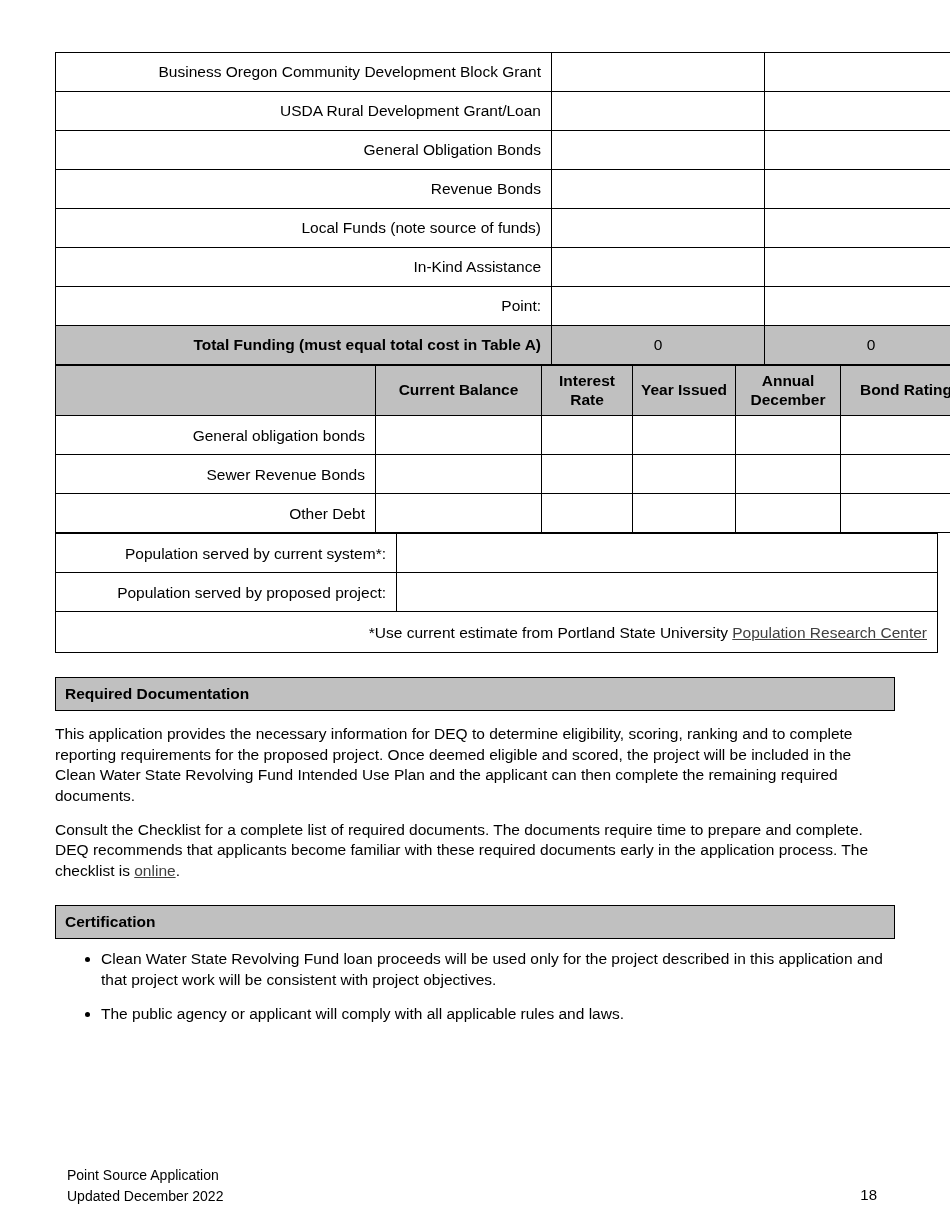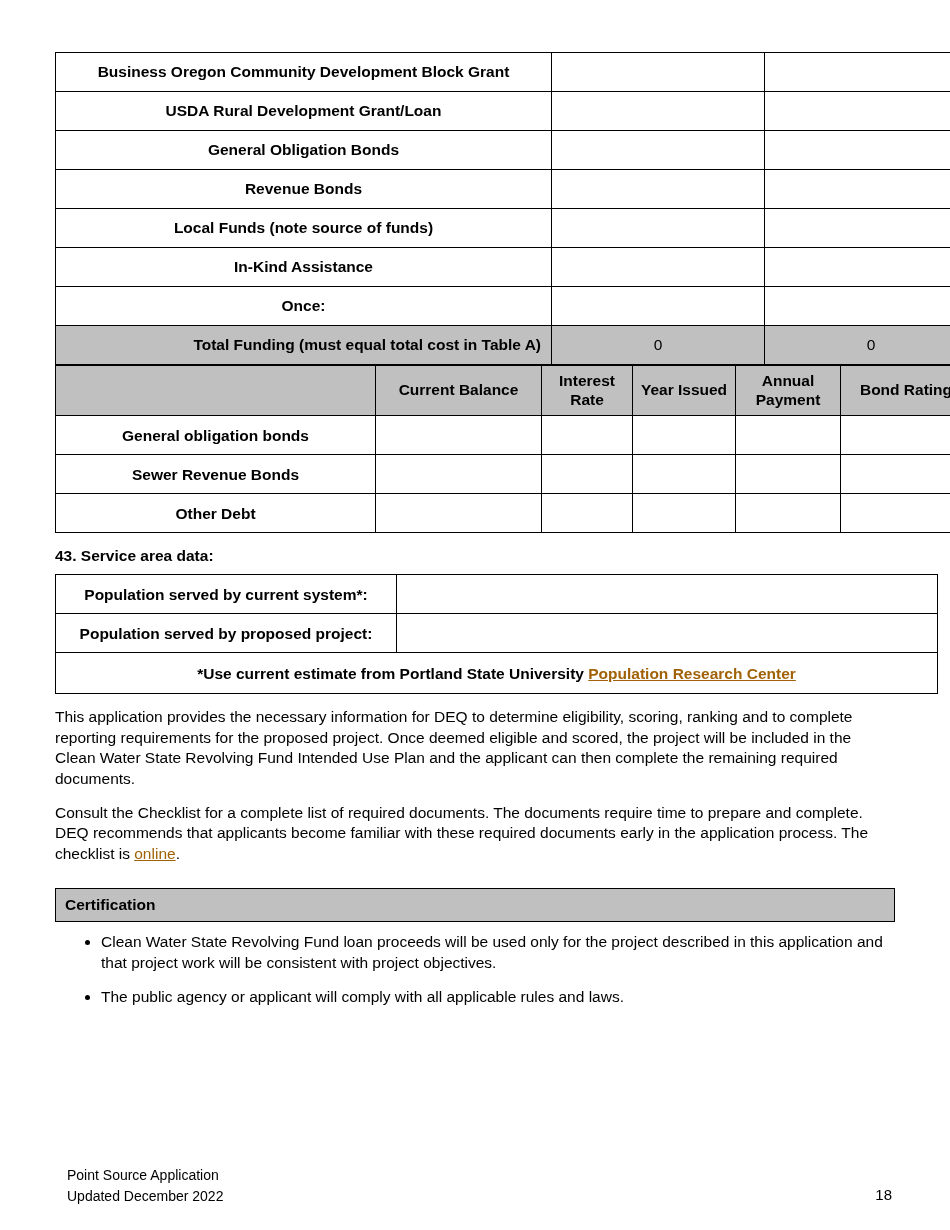--- a/index.html
+++ b/index.html
@@ -25,22 +25,22 @@
 
   
   table {
     border-collapse: collapse;
     width: 840px;
     table-layout: fixed;
   }
   td, th {
     border: 1px solid #000000;
     font-size: 15.5px;
-    font-weight: bold;
-    text-align: center;
+    font-weight: normal;
+    text-align: right;
     vertical-align: middle;
     padding: 8px 10px;
     line-height: 1.25;
   }
 
   
   .funding-table td {
     height: 22px;
   }
   .funding-table .label-col { width: 475px; }
@@ -81,21 +81,21 @@
   .debt-table .c4 { width: 92px; }
   .debt-table .c5 { width: 118px; }
 
   
   .service-table .s0 { width: 320px; }
   .service-table .s1 { width: 520px; }
   .service-table td { height: 22px; }
   .service-table .note-cell { padding: 9px 10px; }
 
   a.link {
-    color: #a16207;
+    color: #404040;
     text-decoration: underline;
   }
 
   
   .section-bar {
     background: #c0c0c0;
     border: 1px solid #000000;
     width: 840px;
     box-sizing: border-box;
     font-size: 15.5px;
@@ -131,21 +131,21 @@
     font-size: 14px;
   }
   .footer .f-left {
     position: absolute;
     left: 12px;
     bottom: 0;
     line-height: 1.45;
   }
   .footer .f-right {
     position: absolute;
-    right: 3px;
+    right: 18px;
     bottom: 3px;
     font-size: 15px;
   }
 </style>
 </head>
 <body>
 
 <div class="page">
 
   <table class="funding-table">
@@ -174,41 +174,41 @@
         <td class="label-col">Local Funds (note source of funds)</td>
         <td class="amt-col"></td>
         <td class="amt-col"></td>
       </tr>
       <tr>
         <td class="label-col">In-Kind Assistance</td>
         <td class="amt-col"></td>
         <td class="amt-col"></td>
       </tr>
       <tr>
-        <td class="label-col">Once:</td>
+        <td class="label-col">Point:</td>
         <td class="amt-col"></td>
         <td class="amt-col"></td>
       </tr>
       <tr class="total-row">
         <td class="label-col">Total Funding (must equal total cost in Table A)</td>
         <td class="amt-col amt">0</td>
         <td class="amt-col amt">0</td>
       </tr>
     </tbody>
   </table>
 
 
   <table class="debt-table">
     <thead>
       <tr>
         <th class="c0"></th>
         <th class="c1">Current Balance</th>
         <th class="c2">Interest Rate</th>
         <th class="c3">Year Issued</th>
-        <th class="c4">Annual Payment</th>
+        <th class="c4">Annual December</th>
         <th class="c5">Bond Rating</th>
       </tr>
     </thead>
     <tbody>
       <tr>
         <td class="c0">General obligation bonds</td>
         <td class="c1"></td>
         <td class="c2"></td>
         <td class="c3"></td>
         <td class="c4"></td>
@@ -226,38 +226,38 @@
         <td class="c0">Other Debt</td>
         <td class="c1"></td>
         <td class="c2"></td>
         <td class="c3"></td>
         <td class="c4"></td>
         <td class="c5"></td>
       </tr>
     </tbody>
   </table>
 
-  <div class="q-heading">43. Service area data:</div>
 
   <table class="service-table">
     <tbody>
       <tr>
         <td class="s0">Population served by current system*:</td>
         <td class="s1"></td>
       </tr>
       <tr>
         <td class="s0">Population served by proposed project:</td>
         <td class="s1"></td>
       </tr>
       <tr>
         <td class="note-cell" colspan="2"><span>*Use current estimate from Portland State University </span><a class="link" href="#">Population Research Center</a></td>
       </tr>
     </tbody>
   </table>
 
+  <div class="section-bar">Required Documentation</div>
 
   <p class="body">This application provides the necessary information for DEQ to determine eligibility, scoring, ranking and to complete reporting requirements for the proposed project. Once deemed eligible and scored, the project will be included in the Clean Water State Revolving Fund Intended Use Plan and the applicant can then complete the remaining required documents.</p>
 
   <p class="body"><span>Consult the Checklist for a complete list of required documents. The documents require time to prepare and complete. DEQ recommends that applicants become familiar with these required documents early in the application process. The checklist is </span><a class="link" href="#">online</a><span>.</span></p>
 
   <div class="section-bar">Certification</div>
 
 
   <ul class="cert-list">
     <li>Clean Water State Revolving Fund loan proceeds will be used only for the project described in this application and that project work will be consistent with project objectives.</li>

